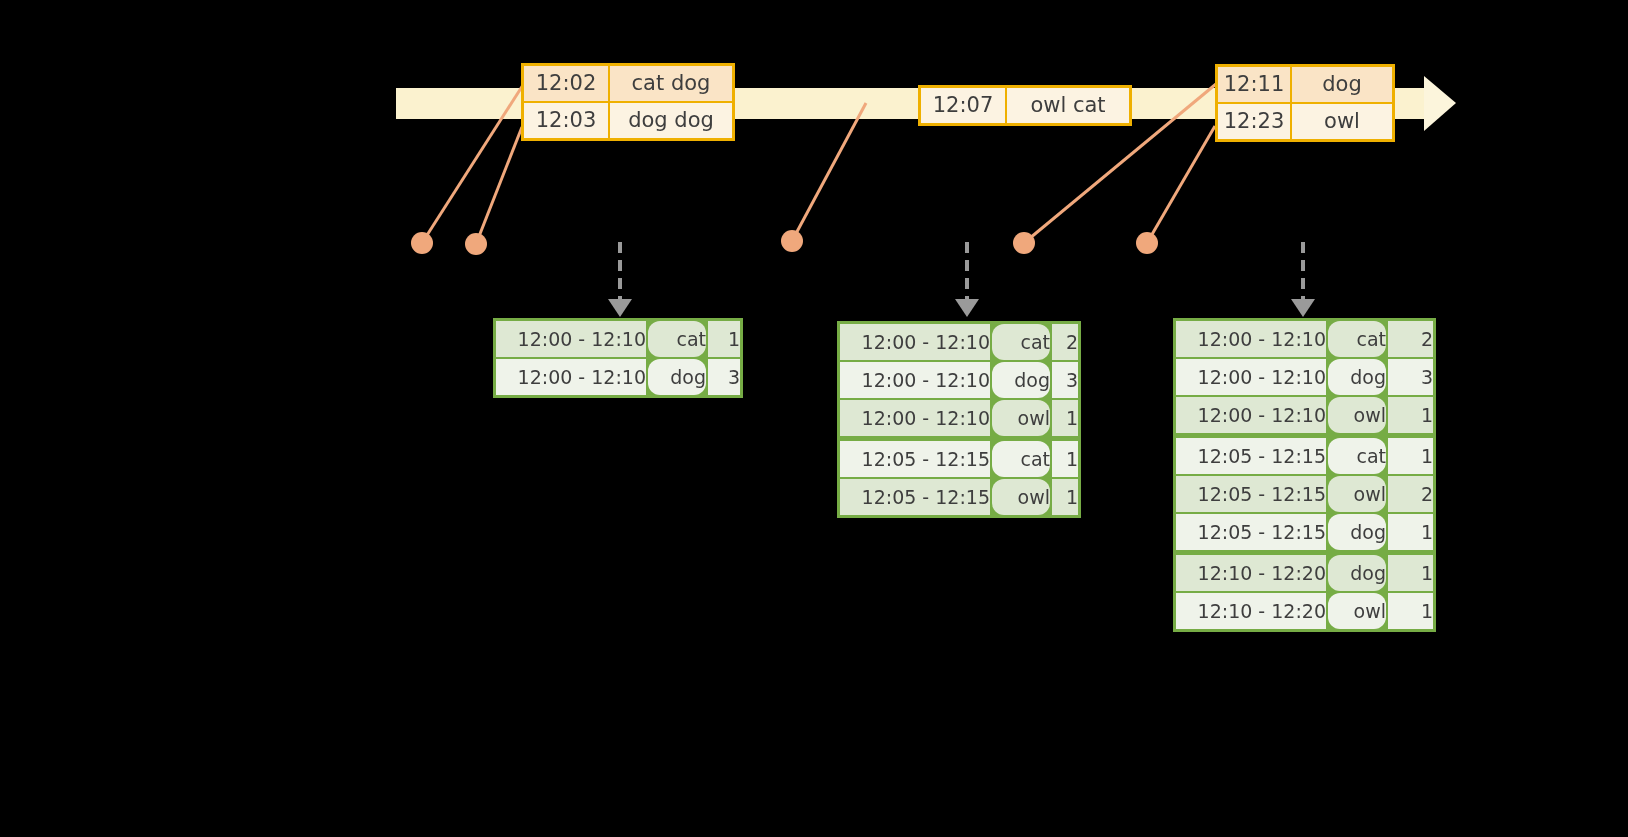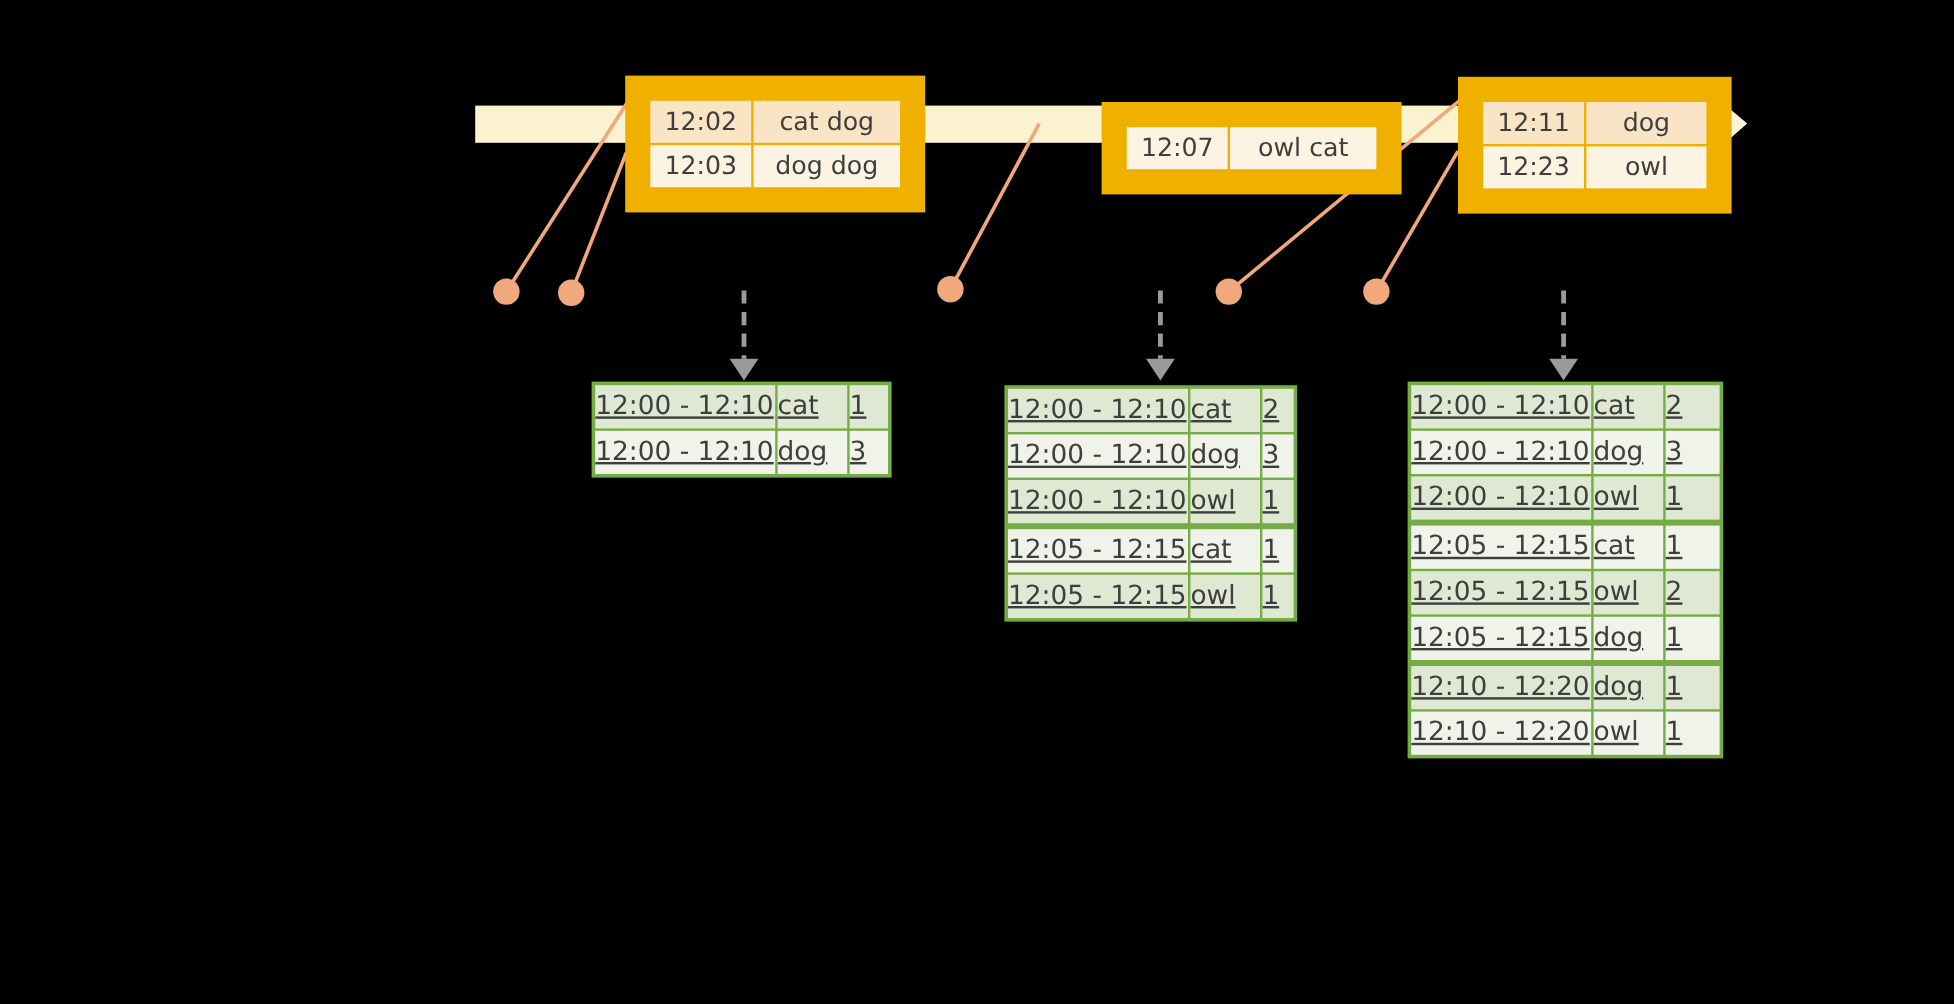--- a/index.html
+++ b/index.html
@@ -4,50 +4,50 @@
 <style>
   html,body { margin:0; padding:0; background:#000; }
   #canvas {
     position:relative; width:1628px; height:837px; background:#000000;
     overflow:hidden; font-family:"DejaVu Sans", sans-serif; color:#3E3E3E;
   }
   #overlay { position:absolute; left:0; top:0; }
 
   
   .etable {
-    position:absolute; background:#EFB000; padding:21px;
+    position:absolute; background:#EFB000; padding:3px;
     display:flex; flex-direction:column; row-gap:2px;
     box-shadow:0 0 0 0 transparent;
   }
   .etable .row { display:flex; column-gap:2px; }
   .etable .cell {
     height:35px; line-height:35px; text-align:center;
     font-size:21px; white-space:nowrap; overflow:hidden;
   }
   .et-time  { width:84px; }
   .et-words { width:122px; }
-  #et3 .et-time  { width:84px; }
+  #et3 .et-time  { width:72px; }
   #et3 .et-words { width:100px; }
   .efill-dark  { background:#FAE4C6; }
   .efill-light { background:#FCF3E2; }
 
   
   .gtable {
     position:absolute; background:#76AC45; padding:3px;
     display:flex; flex-direction:column;
   }
   .gtable .row { display:flex; column-gap:2px; margin-top:2px; }
   .gtable .row:first-child { margin-top:0; }
   .gtable .row.group { margin-top:5px; }
   .gtable .cell {
-    height:36px; line-height:36px; text-align:left;
-    font-size:22px; white-space:nowrap; overflow:hidden;text-decoration:underline;
+    height:36px; line-height:36px; text-align:right;
+    font-size:19px; white-space:nowrap; overflow:hidden;
   }
   .g-win  { width:150px; }
-  .g-word { width:58px; }
+  .g-word { width:58px;border-radius:12px; }
   .g-cnt  { width:32px; }
   #gt2 .g-cnt { width:26px; }
   #gt3 .g-cnt { width:45px; }
   .gfill-dark  { background:#DEE8D3; }
   .gfill-light { background:#EFF3EA; }
 
   
   #et1 { left:521px;  top:63px; }
   #et2 { left:918px;  top:85px; }
   #et3 { left:1215px; top:64px; }

